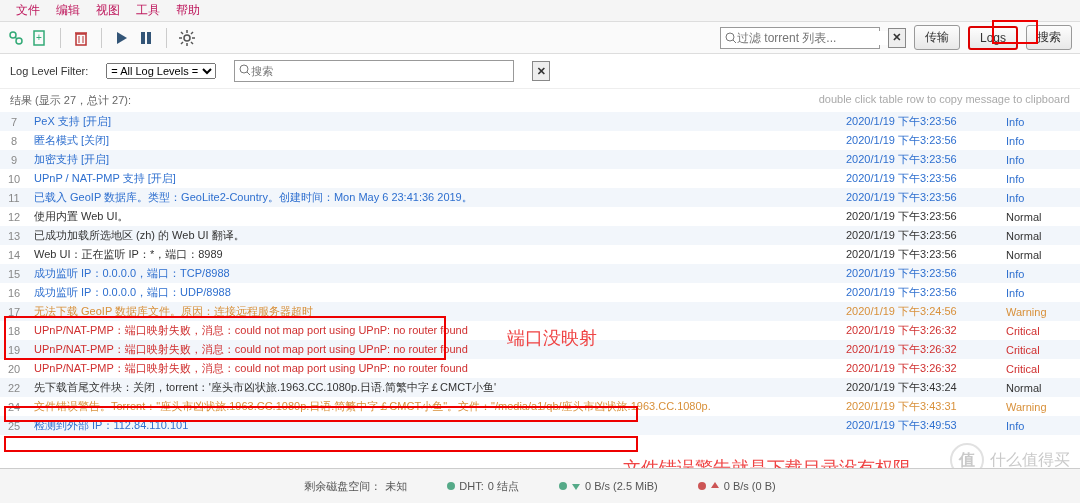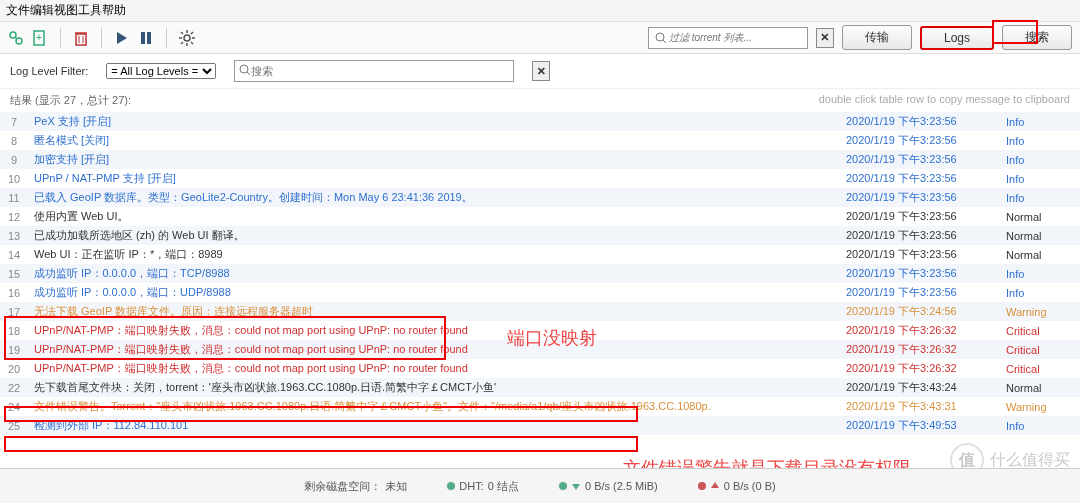--- a/index.html
+++ b/index.html
@@ -1,30 +1,30 @@
 <!DOCTYPE html>
 <html><head>
 <meta charset="utf-8">
 <style>
 * { margin: 0; padding: 0; box-sizing: border-box; }
 body { font-family: Arial, "Microsoft YaHei", sans-serif; font-size: 11px; color: #333; background: #fff; width: 1080px; height: 503px; overflow: hidden; position: relative; }
 
 
-.menubar { display: flex; background: #f5f5f5; border-bottom: 1px solid #ddd; padding: 2px 6px; font-size: 12px; color: #000000; }
+.menubar { display: flex; background: #f5f5f5; border-bottom: 1px solid #ddd; padding: 2px 16px; gap: 16px; font-size: 12px; color: #be185d; }
 .menubar span { cursor: pointer; }
 
 
 .toolbar { display: flex; align-items: center; padding: 4px 8px; border-bottom: 1px solid #ddd; background: #fafafa; gap: 8px; height: 32px; }
 .toolbar .sep { width: 1px; height: 20px; background: #ccc; margin: 0 4px; }
 .toolbar .ico { width: 16px; height: 16px; display: inline-flex; align-items: center; justify-content: center; cursor: pointer; }
 .toolbar .spacer { flex: 1; }
 .filterbox { display: flex; align-items: center; border: 1px solid #999; background: #fff; width: 160px; height: 22px; padding: 0 4px; }
-.filterbox input { border: none; outline: none; flex: 1; font-size: 10px; font-style: italic; }
+.filterbox input { border: none; outline: none; flex: 1; font-size: 12px; }
 .xbtn { border: 1px solid #888; width: 18px; height: 20px; background: #eee; display: inline-flex; align-items: center; justify-content: center; cursor: pointer; font-weight: bold; }
-.tabbtn { border: 1px solid #999; background: linear-gradient(#fdfdfd,#e8e8e8); padding: 3px 22px; cursor: pointer; border-radius: 3px; font-size: 12px; }
+.tabbtn { border: 1px solid #999; background: linear-gradient(#fdfdfd,#e8e8e8); padding: 3px 10px; cursor: pointer; border-radius: 3px; font-size: 12px; }
 .tabbtn.active { border: 2px solid #d00; }
 
 
 .logfilter { display: flex; align-items: center; padding: 6px 10px; gap: 18px; border-bottom: 1px solid #eee; }
 .logfilter select { font-size: 11px; }
 .searchbox { display: flex; align-items: center; border: 1px solid #999; width: 280px; height: 22px; padding: 0 4px; background: #fff; }
 .searchbox input { border: none; outline: none; flex: 1; font-size: 11px; }
 
 
 .reshdr { display: flex; padding: 4px 10px; color: #666; font-size: 11px; }

